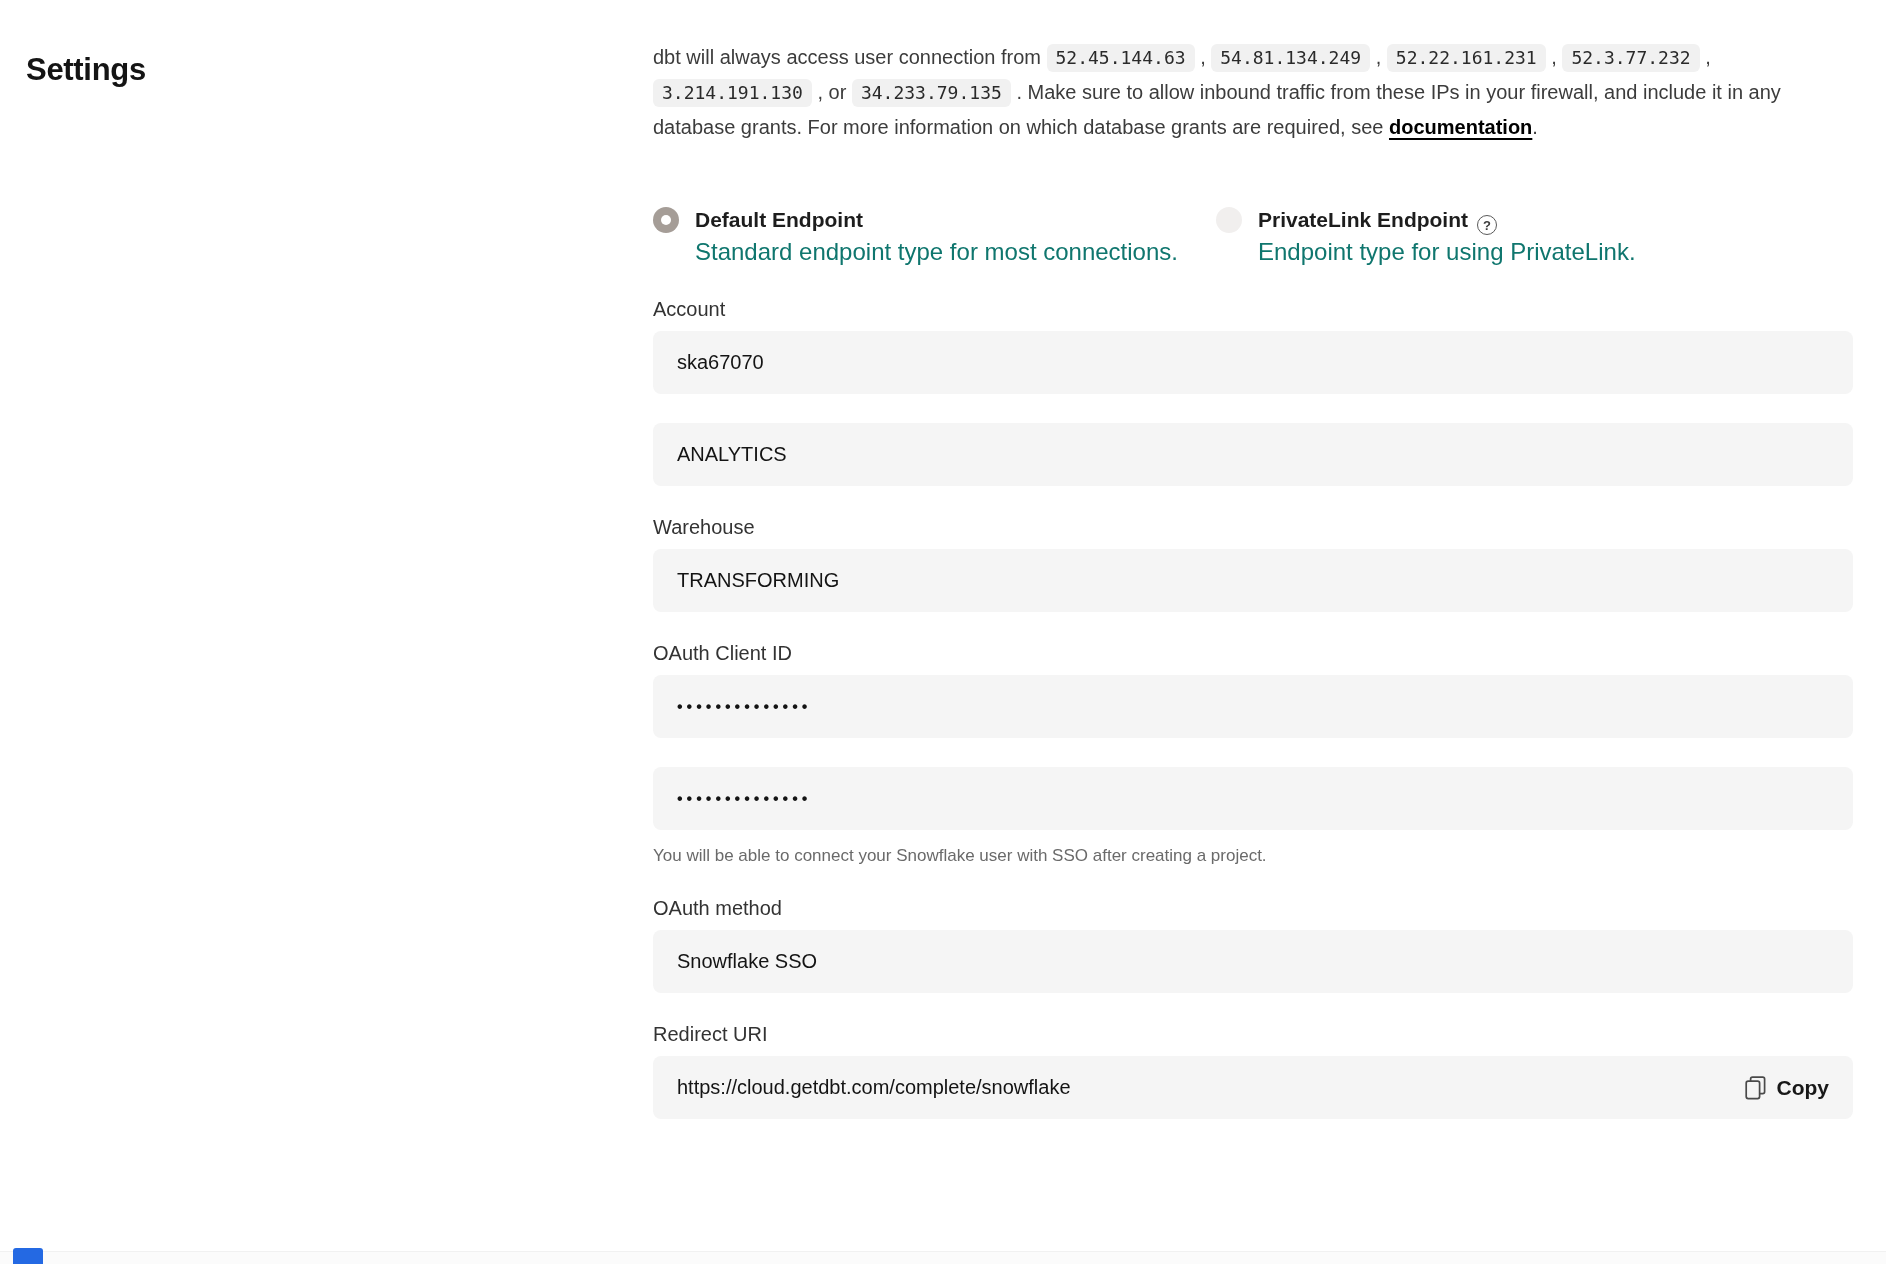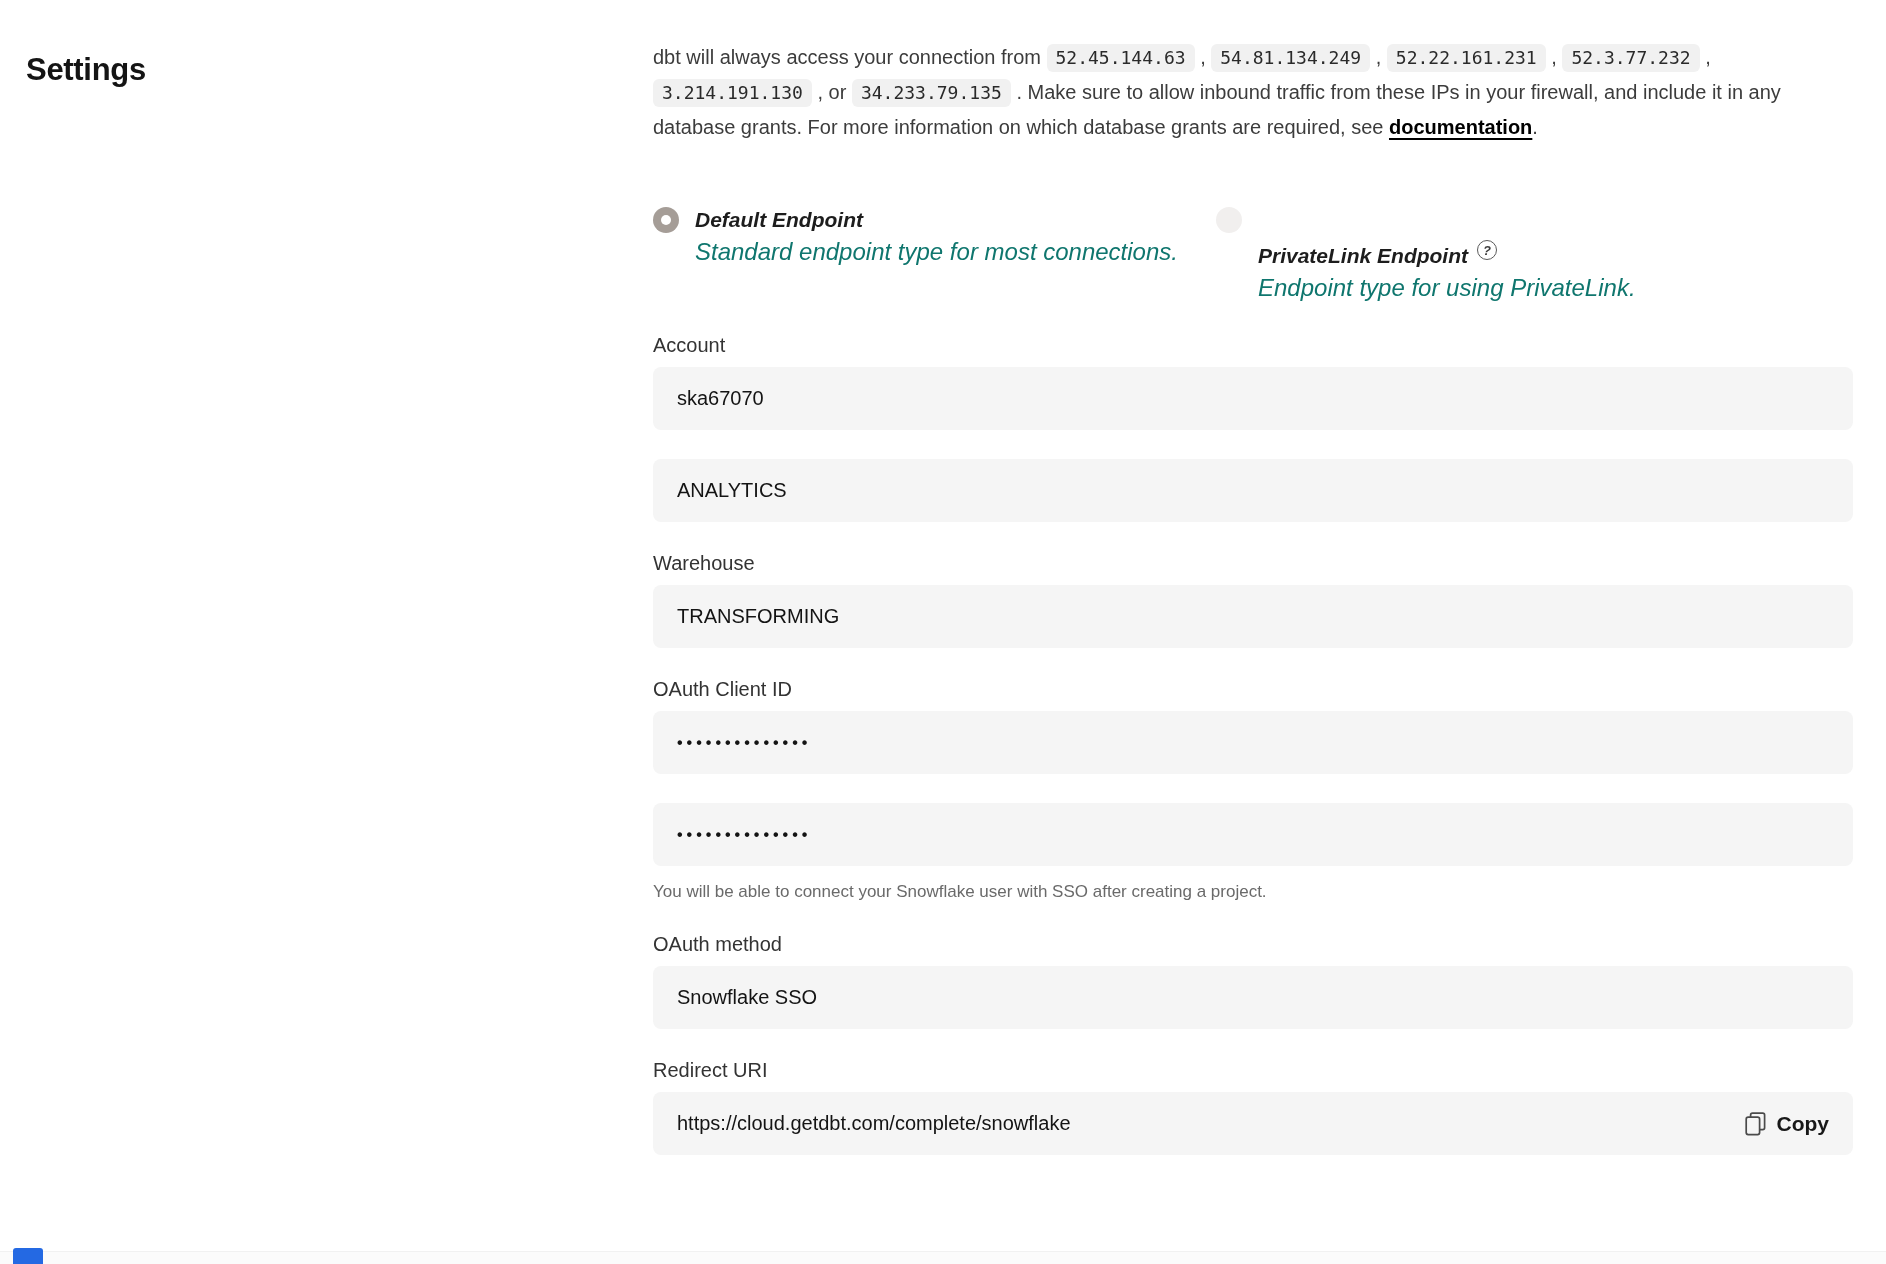--- a/index.html
+++ b/index.html
@@ -43,22 +43,22 @@
   .radio {
     flex:0 0 auto;
     width:26px; height:26px; border-radius:50%;
     background:#f1efee; margin-top:3px; position:relative;
   }
   .radio.selected { background:#a59d97; }
   .radio.selected::after {
     content:""; position:absolute; left:8px; top:8px;
     width:10px; height:10px; border-radius:50%; background:#ffffff;
   }
-  .radio-text { margin-left:16px; display:flex; flex-direction:column;font-style:italic; }
-  .radio-title-row { display:flex; align-items:flex-start;margin-top:36px; }
+  .radio-text { margin-left:16px; display:flex; flex-direction:column; }
+  .radio-title-row { display:flex; align-items:flex-end; }
   .radio-title { font-size:21px; font-weight:700; color:#1d1d1d; line-height:31px; }
   .help-icon {
     display:inline-flex; align-items:center; justify-content:center;
     width:20px; height:20px; margin-left:9px;
     border:1.6px solid #5a5a5a; border-radius:50%;
     font-size:13px; font-weight:700; color:#3c3c3c; cursor:pointer;
   }
   .radio-desc { font-size:24px; color:#0f766e; line-height:33px; }
   
   .fields { margin-top:24px; }
@@ -95,21 +95,21 @@
   }
 </style>
 </head>
 <body>
 
 <h1 class="page-title">Settings</h1>
 
 <div class="main">
 
   <p class="intro">
-    <span>dbt will always access your connection from</span>
+    <span>dbt will always access user connection from</span>
     <span class="chip">52.45.144.63</span>
     <span class="sep">,</span>
     <span class="chip">54.81.134.249</span>
     <span class="sep">,</span>
     <span class="chip">52.22.161.231</span>
     <span class="sep">,</span>
     <span class="chip">52.3.77.232</span>
     <span class="sep">,</span>
     <span class="chip">3.214.191.130</span>
     <span class="sep">, or</span>

